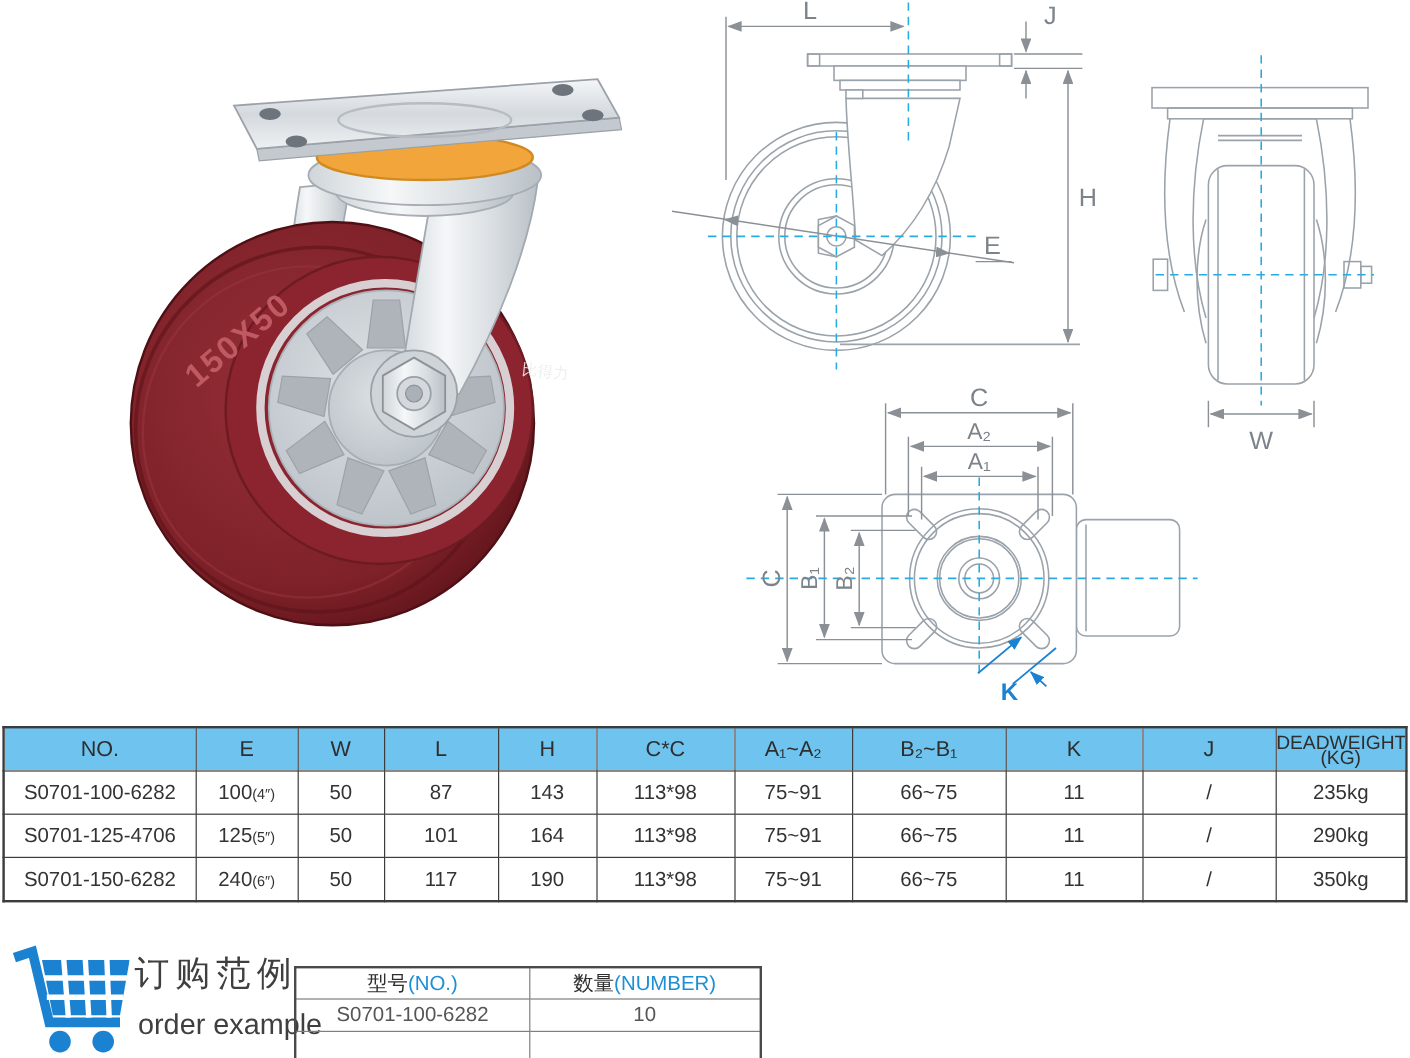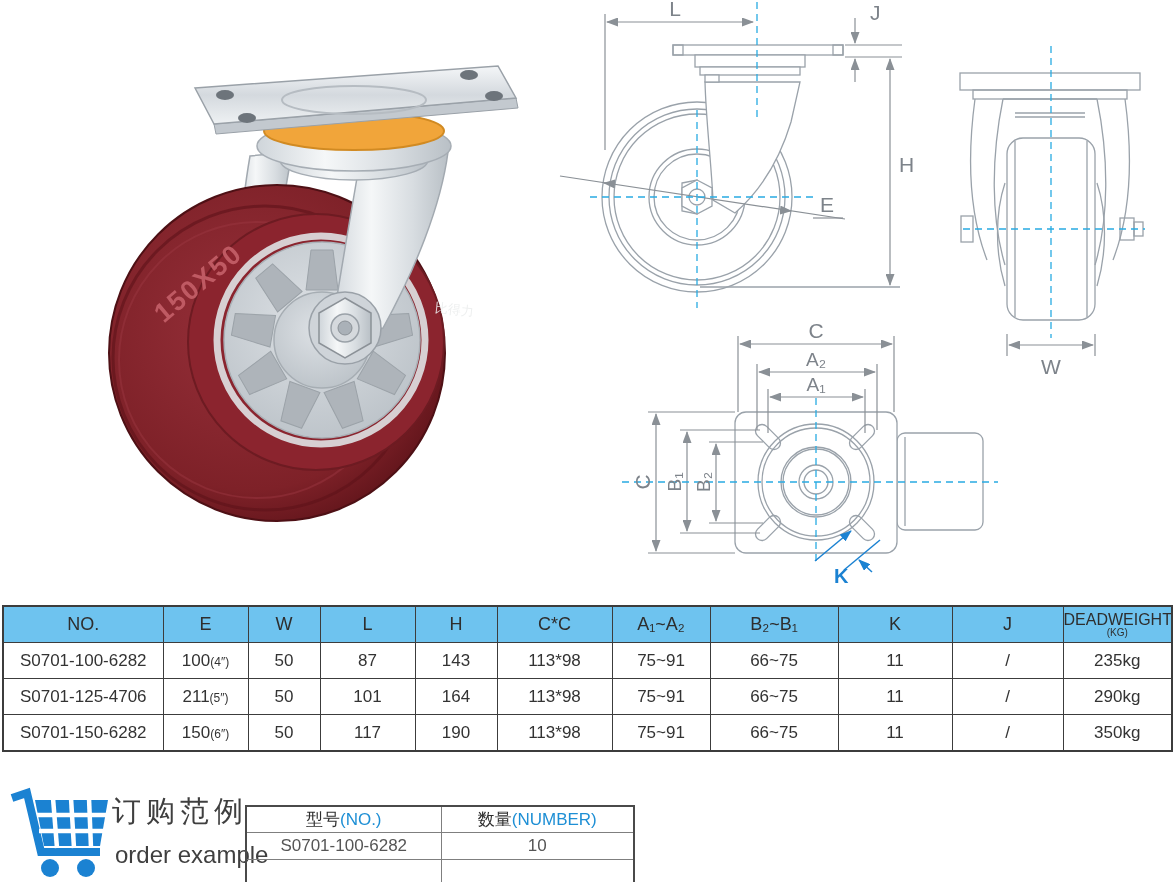--- a/index.html
+++ b/index.html
@@ -19,21 +19,21 @@
   
   .spec-wrap{left:2px;top:593px;width:989px;margin-top:12px;}
   table.spec{border-collapse:collapse;table-layout:fixed;width:1171px;
     border:2px solid #3c3c3c;}
   table.spec th,table.spec td{border:1px solid #3c3c3c;text-align:center;
     vertical-align:middle;padding:0;overflow:hidden;}
   table.spec thead th{background:#6ec3ef;height:35px;font-size:18px;
     font-weight:normal;color:#2e2e2e;}
   table.spec tbody td{height:35px;font-size:17px;color:#333;background:#fff;}
   table.spec .dw1{font-size:16px;line-height:15px;margin-top:2px;}
-  table.spec .dw2{font-size:10px;line-height:12px;}
+  table.spec .dw2{font-size:16px;line-height:12px;}
   table.spec td .inch{font-size:12px;}
 
   
   .order-title-cn{left:112px;top:792px;font-size:29px;color:#3f3f3f;letter-spacing:5px;white-space:nowrap;}
   .order-title-en{left:115px;top:841px;font-size:24px;color:#3f3f3f;white-space:nowrap;}
   .order-wrap{left:245px;top:805px;width:388px;}
   table.order{border-collapse:collapse;table-layout:fixed;width:388px;border:2px solid #4a4a4a;}
   table.order th,table.order td{border:1px solid #7f7f7f;text-align:center;padding:0;margin-left:10px;}
   table.order th{height:25px;font-size:17px;font-weight:normal;color:#2e2e2e;background:#fff;}
   table.order td{height:26px;font-size:17px;color:#555;}
@@ -330,34 +330,34 @@
             <td>143</td>
             <td>113*98</td>
             <td>75~91</td>
             <td>66~75</td>
             <td>11</td>
             <td>/</td>
             <td>235kg</td>
           </tr>
           <tr>
             <td>S0701-125-4706</td>
-            <td><span>211</span><span class="inch">(5″)</span></td>
+            <td><span>125</span><span class="inch">(5″)</span></td>
             <td>50</td>
             <td>101</td>
             <td>164</td>
             <td>113*98</td>
             <td>75~91</td>
             <td>66~75</td>
             <td>11</td>
             <td>/</td>
             <td>290kg</td>
           </tr>
           <tr>
             <td>S0701-150-6282</td>
-            <td><span>150</span><span class="inch">(6″)</span></td>
+            <td><span>240</span><span class="inch">(6″)</span></td>
             <td>50</td>
             <td>117</td>
             <td>190</td>
             <td>113*98</td>
             <td>75~91</td>
             <td>66~75</td>
             <td>11</td>
             <td>/</td>
             <td>350kg</td>
           </tr>

